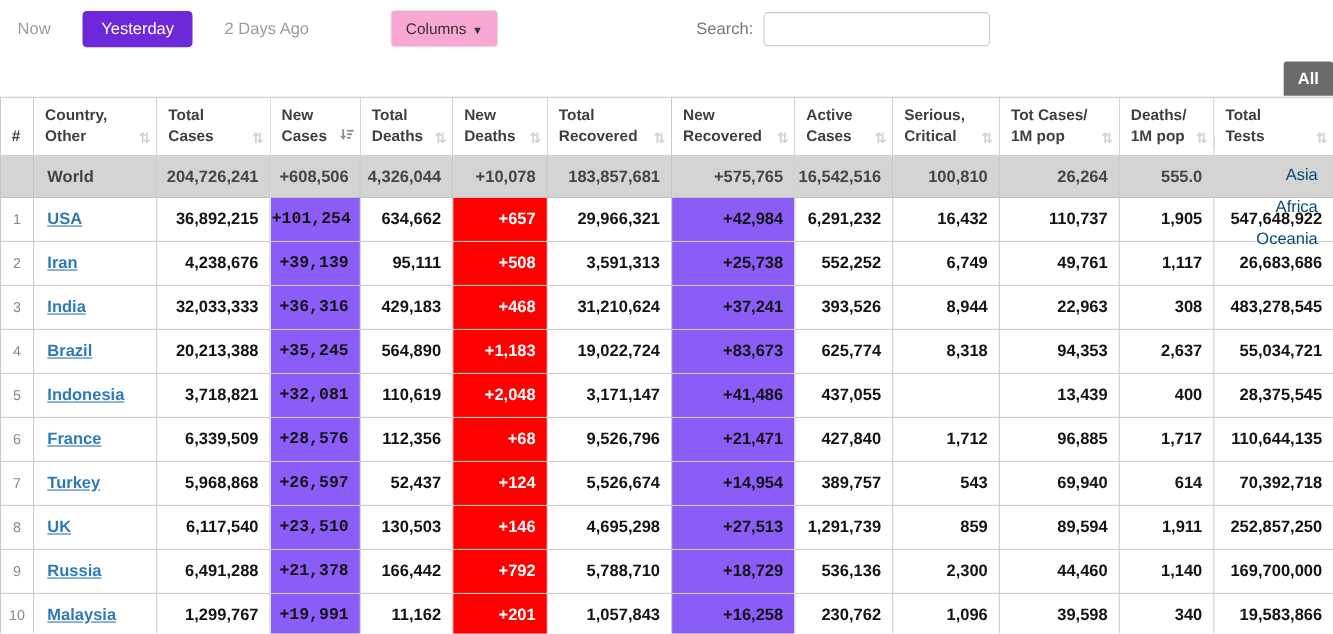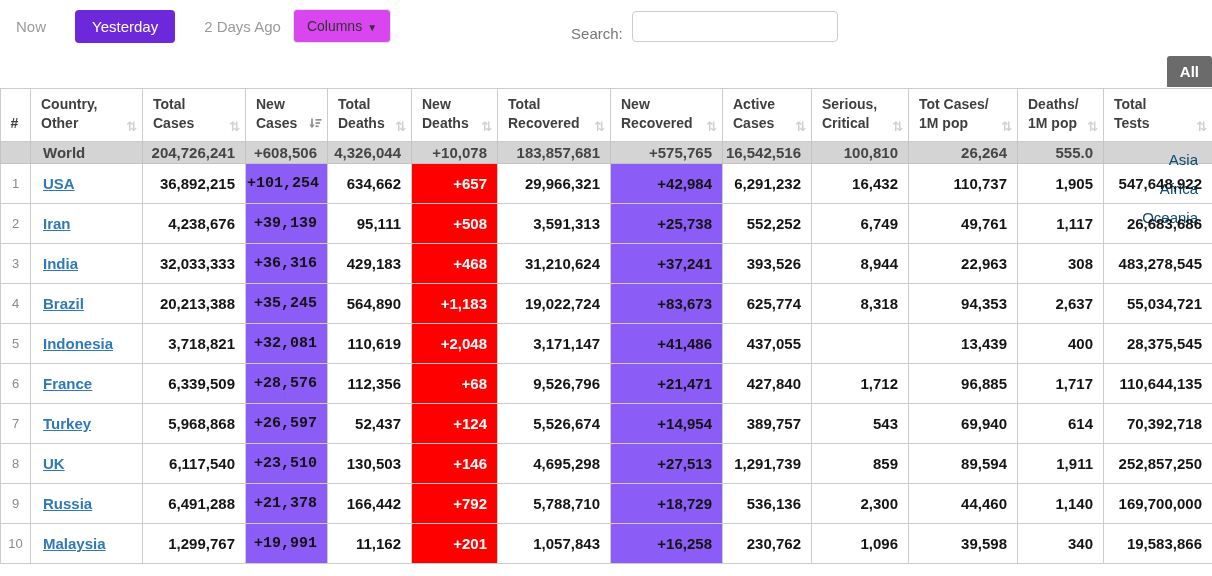--- a/index.html
+++ b/index.html
@@ -12,26 +12,26 @@
   }
 
   
   .toolbar { display:flex; align-items:center; height:56px; padding:4px 0 8px 16px;gap:12px; }
   .txt-link { color:#9a9a9a; font-size:15px; cursor:pointer; }
   .btn-primary {
     background:#6d28d9; color:#fff; border:none; border-radius:4px;
     font-size:15px; font-family:inherit; padding:8px 17px; margin:0 17px; cursor:pointer;
   }
   .btn-columns {
-    background:#d946ef; color:#333;
+    margin-left:62px; background:#f9a8d4; color:#333;
     border:1px solid #e2e2e2; border-radius:4px;
     font-size:14px; font-family:inherit; padding:8px 13px; cursor:pointer;
   }
   .caret { display:inline-block; margin-left:5px; font-size:10px; color:#333; }
-  .search-group { margin-left:168px; display:flex; align-items:flex-end; }
+  .search-group { margin-left:168px; display:flex; align-items:center; }
   .search-label { color:#777; font-size:15px; margin-right:9px; }
   .search-input {
     width:206px; height:31px; border:1px solid #ccc; border-radius:4px;
     font-size:14px; padding:0 8px; outline:none;
   }
 
   
   .tabs { display:flex; align-items:flex-end; height:32px; padding-left:6px;flex-direction:column; }
   .ctab { color:#0c4a6e; font-size:15px; padding:6px 14px; cursor:pointer; white-space:nowrap; }
   .ctab.active { background:#6b6b6b; color:#fff; font-weight:bold; border-radius:3px 3px 0 0; padding:7px 13px; }
@@ -46,21 +46,21 @@
   }
   th.no-sort { text-align:center; padding-left:4px; cursor:default; }
   .sort-icon {
     position:absolute; right:5px; bottom:8px;
     color:#ccd2d8; font-size:13px; line-height:1;
     font-family:"DejaVu Sans", sans-serif;
   }
   .sort-icon.sorted { bottom:9px; }
 
   tr.world-row td {
-    background:#d4d4d4; color:#454545; font-size:15px; height:22px;
+    background:#d4d4d4; color:#454545; font-size:15px; height:38px;
     border-color:#c3c3c3;
   }
   tbody td { height:40px; font-size:15px; font-weight:bold; color:#141414; background:#fff; }
   .ar { text-align:right; padding-right:10px; }
   .al { text-align:left; padding-left:12px; }
   .ac { text-align:center; }
   td.rank { color:#8a8a8a; font-weight:normal; font-size:13px; }
   td.country a { color:#3079b8; font-weight:bold; text-decoration:underline; }
   td.hl-yellow { background:#8b5cf6;font-family:Liberation Mono, monospace; }
   td.hl-red    { background:#ff0000; color:#fff; }

